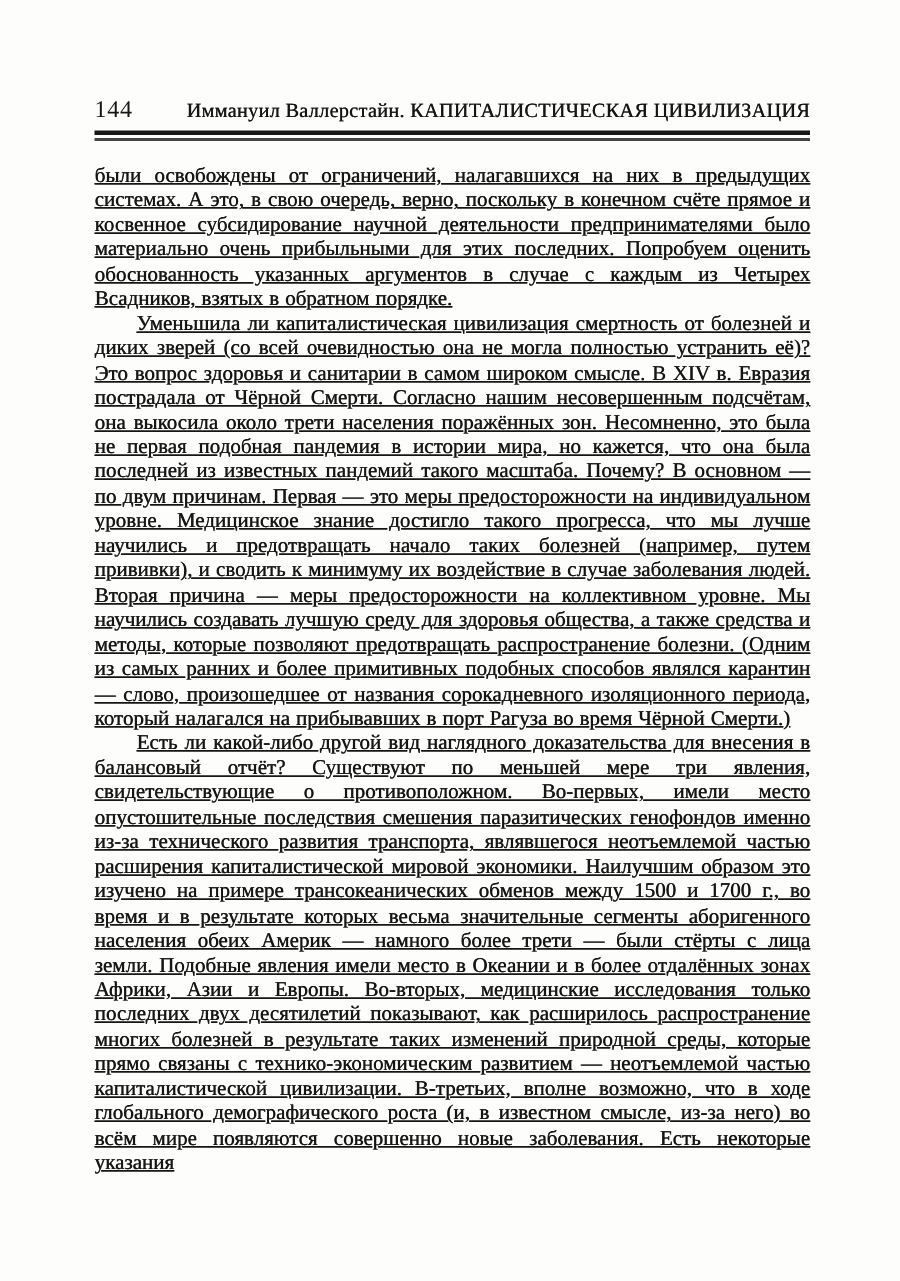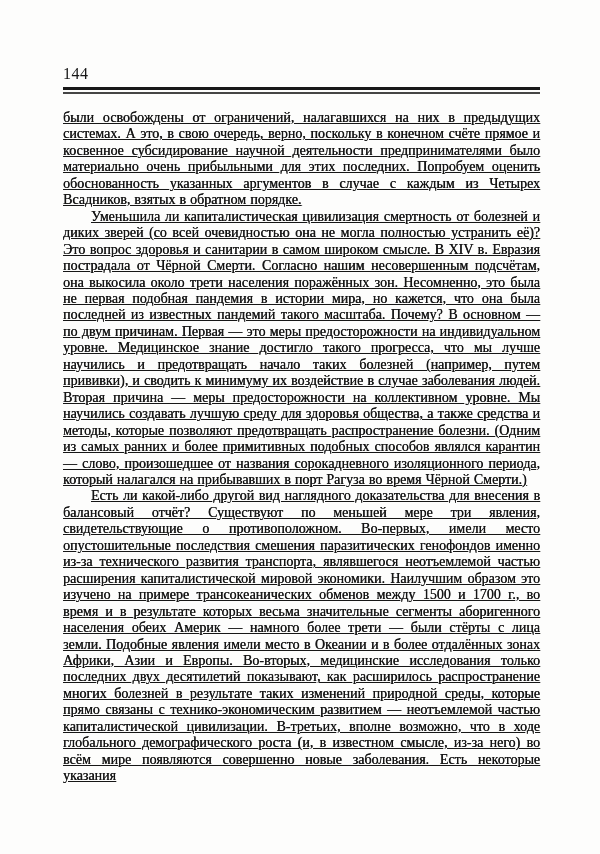--- a/index.html
+++ b/index.html
@@ -63,20 +63,21 @@
     text-indent: 28px;
   }
 </style>
 </head>
 <body>
 
 <div class="page">
 
   <div class="header">
     <span class="page-number">144</span>
+    <span class="running-title">Иммануил Валлерстайн. КАПИТАЛИСТИЧЕСКАЯ ЦИВИЛИЗАЦИЯ</span>
   </div>
 
   <div class="rule-thick"></div>
   <div class="rule-thin"></div>
 
   <div class="content">
     <p>были освобождены от ограничений, налагавшихся на них в предыдущих системах. А это, в свою очередь, верно, поскольку в конечном счёте прямое и косвенное субсидирование научной деятельности предпринимателями было материально очень прибыльными для этих последних. Попробуем оценить обоснованность указанных аргументов в случае с каждым из Четырех Всадников, взятых в обратном порядке.</p>
     <p class="indent">Уменьшила ли капиталистическая цивилизация смертность от болезней и диких зверей (со всей очевидностью она не могла полностью устранить её)? Это вопрос здоровья и санитарии в самом широком смысле. В XIV в. Евразия пострадала от Чёрной Смерти. Согласно нашим несовершенным подсчётам, она выкосила около трети населения поражённых зон. Несомненно, это была не первая подобная пандемия в истории мира, но кажется, что она была последней из известных пандемий такого масштаба. Почему? В основном — по двум причинам. Первая — это меры предосторожности на индивидуальном уровне. Медицинское знание достигло такого прогресса, что мы лучше научились и предотвращать начало таких болезней (например, путем прививки), и сводить к минимуму их воздействие в случае заболевания людей. Вторая причина — меры предосторожности на коллективном уровне. Мы научились создавать лучшую среду для здоровья общества, а также средства и методы, которые позволяют предотвращать распространение болезни. (Одним из самых ранних и более примитивных подобных способов являлся карантин — слово, произошедшее от названия сорокадневного изоляционного периода, который налагался на прибывавших в порт Рагуза во время Чёрной Смерти.)</p>
     <p class="indent">Есть ли какой-либо другой вид наглядного доказательства для внесения в балансовый отчёт? Существуют по меньшей мере три явления, свидетельствующие о противоположном. Во-первых, имели место опустошительные последствия смешения паразитических генофондов именно из-за технического развития транспорта, являвшегося неотъемлемой частью расширения капиталистической мировой экономики. Наилучшим образом это изучено на примере трансокеанических обменов между 1500 и 1700 г., во время и в результате которых весьма значительные сегменты аборигенного населения обеих Америк — намного более трети — были стёрты с лица земли. Подобные явления имели место в Океании и в более отдалённых зонах Африки, Азии и Европы. Во-вторых, медицинские исследования только последних двух десятилетий показывают, как расширилось распространение многих болезней в результате таких изменений природной среды, которые прямо связаны с технико-экономическим развитием — неотъемлемой частью капиталистической цивилизации. В-третьих, вполне возможно, что в ходе глобального демографического роста (и, в известном смысле, из-за него) во всём мире появляются совершенно новые заболевания. Есть некоторые указания</p>
   </div>

